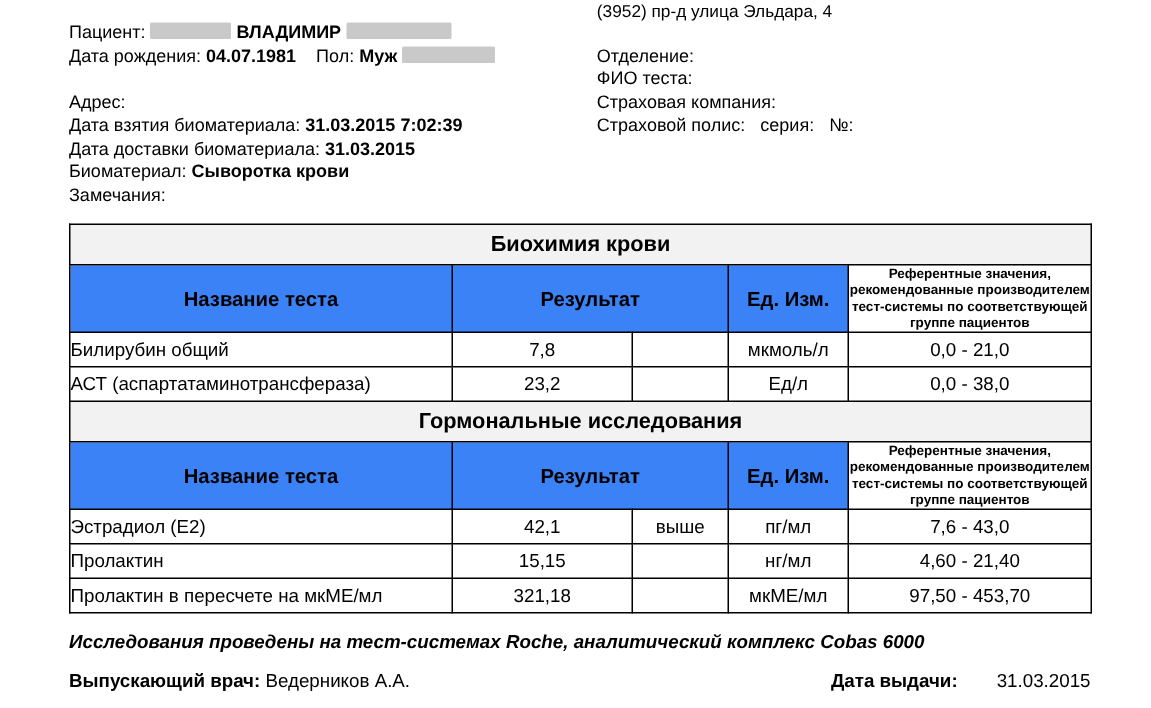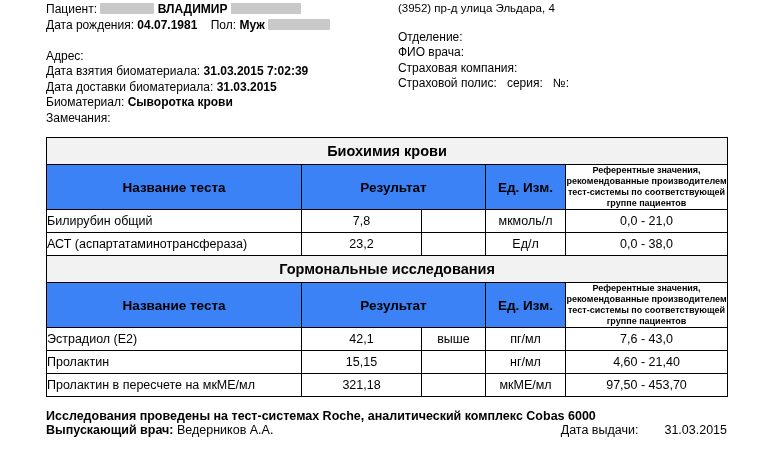--- a/index.html
+++ b/index.html
@@ -26,20 +26,21 @@
 
   
   .header {
     position: relative;
     display: flex;
     justify-content: space-between;
     padding-top: 2px;
   }
   .hdr-left {
     width: 370px;
+    margin-top: 12px;
   }
   .hdr-right {
     width: 350px;
     padding-left: 4px;
   }
   .fld {
     line-height: 15.5px;
     white-space: nowrap;
   }
   .lbl { font-weight: normal; }
@@ -108,30 +109,32 @@
   .c-ref  { text-align: center; }
 
   
   .footer {
     margin-top: 12px;
     width: 681px;
   }
   .foot-line1 {
     font-weight: bold;
     font-size: 12.5px;
+    margin-bottom: 12px;
+    font-style: italic;
   }
   .foot-line2 {
     display: flex;
     justify-content: space-between;
     font-size: 12.5px;
     gap: 43px;
   }
   .foot-doc .lbl2 { font-weight: bold; }
   .foot-date { display: flex; gap: 26px; }
-  .foot-date .dlbl { font-weight: normal; margin-left: 19px; }
+  .foot-date .dlbl { font-weight: bold; margin-left: 19px; }
 </style>
 </head>
 <body>
 
 <div class="page">
 
   <div class="header">
 
     <div class="hdr-left">
       <div class="fld">
@@ -172,21 +175,21 @@
     </div>
 
     <div class="hdr-right">
       <div class="clinic-addr">(3952) пр-д улица Эльдара, 4</div>
       <div class="spacer-line"></div>
       <div class="fld">
         <span class="lbl">Отделение:</span>
         <span class="val"></span>
       </div>
       <div class="fld">
-        <span class="lbl">ФИО врача:</span>
+        <span class="lbl">ФИО теста:</span>
         <span class="val"></span>
       </div>
       <div class="fld">
         <span class="lbl">Страховая компания:</span>
         <span class="val"></span>
       </div>
       <div class="fld">
         <span class="lbl">Страховой полис:</span>
         &nbsp;
         <span class="lbl">серия:</span>

